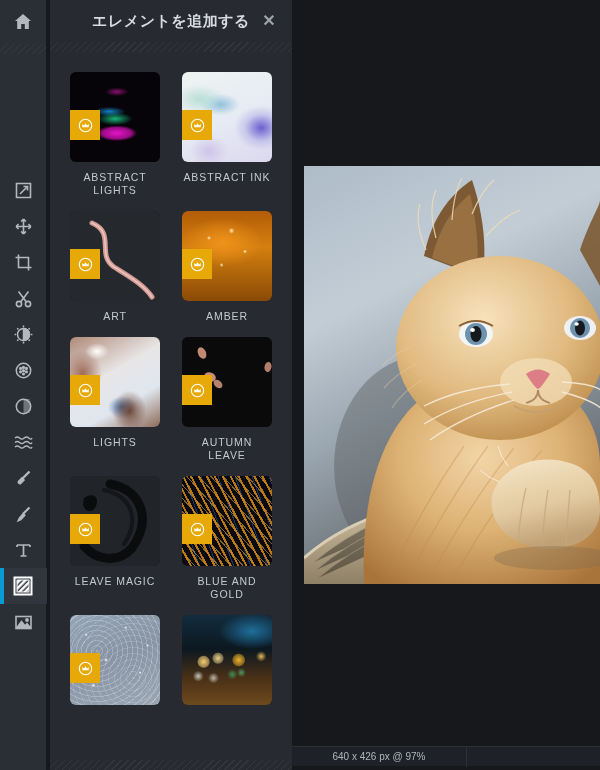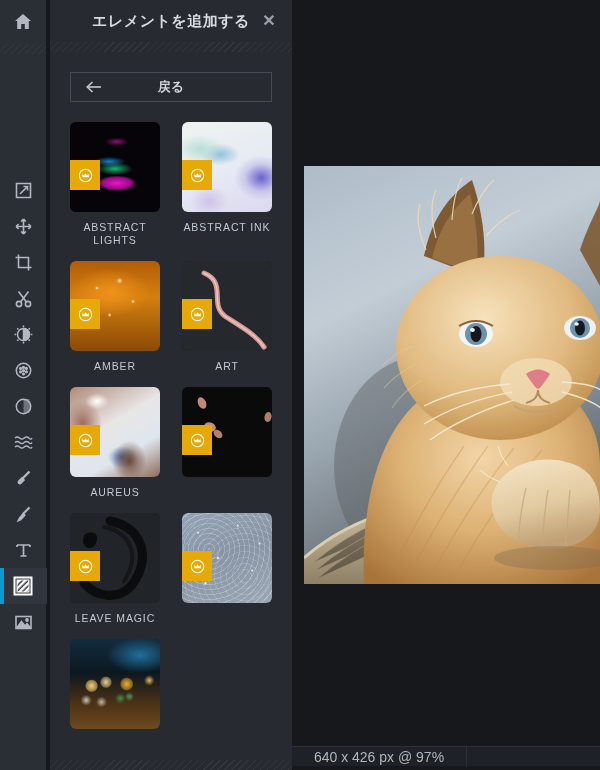--- a/index.html
+++ b/index.html
@@ -153,21 +153,21 @@
   #statusbar {
     position: absolute; left: 0; bottom: 4px;
     width: 308px; height: 20px;
     background: #1e2127;
     border-top: 1px solid #2c3037;
     display: flex; align-items: center;
   }
   #status-dim {
     width: 175px; height: 20px;
     display: flex; align-items: center; justify-content: center;
-    font-size: 14px; color: #b0b6bd;
+    font-size: 10px; color: #b0b6bd;
     border-right: 1px solid #2c3037;
   }
   #status-rest { flex: 1 1 auto; height: 20px; }
 </style>
 </head>
 <body>
 
 <div id="app">
 
   <div id="toolrail">
@@ -306,29 +306,20 @@
   </div>
 
   <div id="panel">
     <div id="panel-header">
       <span id="panel-title">エレメントを追加する</span>
       <span id="panel-close">✕</span>
     </div>
     <div class="hatch-panel"></div>
 
     <div id="panel-body">
-      <div id="back-button">
-        <span id="back-arrow">
-          <svg width="18" height="14" viewBox="0 0 18 14" fill="none" stroke="#c2c8cf" stroke-width="1.6">
-            <path d="M16 7 H2.5"></path>
-              <path d="M7.5 2 L2.2 7 L7.5 12"></path>
-          </svg>
-        </span>
-        <span id="back-label">戻る</span>
-      </div>
 
       <div id="grid">
 
         <div class="cell">
           <div class="thumb-wrap">
             <div class="thumb-img" style="background:
                    radial-gradient(ellipse 26px 10px at 52% 68%, #e614c8 0%, #9b0c86 55%, rgba(0,0,0,0) 78%),
                    radial-gradient(ellipse 22px 8px at 50% 52%, #17b57a 0%, rgba(5,60,40,0) 80%),
                    radial-gradient(ellipse 20px 6px at 44% 44%, #1481c4 0%, rgba(0,20,40,0) 80%),
                    radial-gradient(ellipse 14px 5px at 52% 22%, #8c1170 0%, rgba(0,0,0,0) 85%),
@@ -352,20 +343,38 @@
                    radial-gradient(ellipse 24px 20px at 30% 88%, #cfc4e8 0%, rgba(240,236,250,0) 80%),
                    linear-gradient(160deg,#eef3f1 0%, #e6eaf4 55%, #dcd8ee 100%);"></div>
             <div class="badge">
               <svg width="17" height="17" viewBox="0 0 17 17" fill="none" stroke="#fff" stroke-width="1.1">
                 <circle cx="8.5" cy="8.5" r="6.2"></circle>
                 <path d="M5.3 10.3 v-3.2 l1.6 1.3 1.6-2.1 1.6 2.1 1.6-1.3 v3.2 z" fill="#fff" stroke="none"></path>
               </svg>
             </div>
           </div>
           <div class="cell-label">ABSTRACT INK</div>
+        </div>
+
+        <div class="cell">
+          <div class="thumb-wrap">
+            <div class="thumb-img" style="background:#25282d;">
+              <svg width="90" height="90" viewBox="0 0 90 90" style="position:absolute;inset:0;">
+                <path d="M22 12 C46 22, 26 44, 44 56 C60 66, 74 74, 82 86" fill="none" stroke="#d09a95" stroke-width="5" stroke-linecap="round"></path>
+                <path d="M22 12 C46 22, 26 44, 44 56 C60 66, 74 74, 82 86" fill="none" stroke="#f0c4bd" stroke-width="1.6" stroke-linecap="round"></path>
+              </svg>
+            </div>
+            <div class="badge">
+              <svg width="17" height="17" viewBox="0 0 17 17" fill="none" stroke="#fff" stroke-width="1.1">
+                <circle cx="8.5" cy="8.5" r="6.2"></circle>
+                <path d="M5.3 10.3 v-3.2 l1.6 1.3 1.6-2.1 1.6 2.1 1.6-1.3 v3.2 z" fill="#fff" stroke="none"></path>
+              </svg>
+            </div>
+          </div>
+          <div class="cell-label">ART</div>
         </div>
 
         <div class="cell">
           <div class="thumb-wrap">
             <div class="thumb-img" style="background:
                    radial-gradient(circle 2px at 30% 30%, #fff3d0 0%, rgba(255,220,150,0) 100%),
                    radial-gradient(circle 3px at 55% 22%, #ffe9b8 0%, rgba(255,220,150,0) 100%),
                    radial-gradient(circle 2px at 70% 45%, #fff0cc 0%, rgba(255,220,150,0) 100%),
                    radial-gradient(circle 2px at 44% 60%, #ffeec6 0%, rgba(255,220,150,0) 100%),
                    radial-gradient(circle 3px at 22% 72%, #ffe3a8 0%, rgba(255,220,150,0) 100%),
@@ -376,71 +385,54 @@
                 <circle cx="8.5" cy="8.5" r="6.2"></circle>
                 <path d="M5.3 10.3 v-3.2 l1.6 1.3 1.6-2.1 1.6 2.1 1.6-1.3 v3.2 z" fill="#fff" stroke="none"></path>
               </svg>
             </div>
           </div>
           <div class="cell-label">AMBER</div>
         </div>
 
         <div class="cell">
           <div class="thumb-wrap">
-            <div class="thumb-img" style="background:#25282d;">
-              <svg width="90" height="90" viewBox="0 0 90 90" style="position:absolute;inset:0;">
-                <path d="M22 12 C46 22, 26 44, 44 56 C60 66, 74 74, 82 86" fill="none" stroke="#d09a95" stroke-width="5" stroke-linecap="round"></path>
-                <path d="M22 12 C46 22, 26 44, 44 56 C60 66, 74 74, 82 86" fill="none" stroke="#f0c4bd" stroke-width="1.6" stroke-linecap="round"></path>
-              </svg>
-            </div>
-            <div class="badge">
-              <svg width="17" height="17" viewBox="0 0 17 17" fill="none" stroke="#fff" stroke-width="1.1">
-                <circle cx="8.5" cy="8.5" r="6.2"></circle>
-                <path d="M5.3 10.3 v-3.2 l1.6 1.3 1.6-2.1 1.6 2.1 1.6-1.3 v3.2 z" fill="#fff" stroke="none"></path>
-              </svg>
-            </div>
-          </div>
-          <div class="cell-label">ART</div>
-        </div>
-
-        <div class="cell">
-          <div class="thumb-wrap">
             <div class="thumb-img" style="background:
                    radial-gradient(ellipse 16px 11px at 30% 16%, #ffffff 0%, rgba(255,255,255,0) 75%),
                    radial-gradient(ellipse 26px 30px at 14% 40%, #9e6b59 0%, rgba(160,110,90,0) 75%),
                    radial-gradient(ellipse 22px 26px at 66% 82%, #6f4738 0%, rgba(110,70,55,0) 78%),
                    radial-gradient(ellipse 18px 14px at 58% 78%, #3f6fa8 0%, rgba(60,110,170,0) 80%),
                    linear-gradient(150deg,#b08a78 0%, #e8e6e6 42%, #dfe6ef 70%, #8e6a58 100%);"></div>
             <div class="badge">
               <svg width="17" height="17" viewBox="0 0 17 17" fill="none" stroke="#fff" stroke-width="1.1">
                 <circle cx="8.5" cy="8.5" r="6.2"></circle>
                 <path d="M5.3 10.3 v-3.2 l1.6 1.3 1.6-2.1 1.6 2.1 1.6-1.3 v3.2 z" fill="#fff" stroke="none"></path>
               </svg>
             </div>
           </div>
-          <div class="cell-label">AUREUS</div>
+          <div class="cell-label">LIGHTS</div>
         </div>
 
         <div class="cell">
           <div class="thumb-wrap">
             <div class="thumb-img" style="background:#0a0a0b;">
               <svg width="90" height="90" viewBox="0 0 90 90" style="position:absolute;inset:0;">
                 <ellipse cx="20" cy="16" rx="4" ry="6" fill="#c28a72" transform="rotate(-25 20 16)"></ellipse>
                 <ellipse cx="28" cy="40" rx="6" ry="4.5" fill="#c78d78" transform="rotate(20 28 40)"></ellipse>
                 <ellipse cx="36" cy="47" rx="5" ry="3.5" fill="#b5806c" transform="rotate(40 36 47)"></ellipse>
                 <ellipse cx="86" cy="30" rx="3.5" ry="5" fill="#b07e6a" transform="rotate(10 86 30)"></ellipse>
               </svg>
             </div>
             <div class="badge">
               <svg width="17" height="17" viewBox="0 0 17 17" fill="none" stroke="#fff" stroke-width="1.1">
                 <circle cx="8.5" cy="8.5" r="6.2"></circle>
                 <path d="M5.3 10.3 v-3.2 l1.6 1.3 1.6-2.1 1.6 2.1 1.6-1.3 v3.2 z" fill="#fff" stroke="none"></path>
               </svg>
             </div>
           </div>
+          <div class="cell-label">AUTUMN LEAVE</div>
         </div>
 
         <div class="cell">
           <div class="thumb-wrap">
             <div class="thumb-img" style="background:#212428;">
               <svg width="90" height="90" viewBox="0 0 90 90" style="position:absolute;inset:0;">
                 <path d="M40 8 C72 14, 82 44, 62 72 C48 88, 26 84, 14 70" fill="none" stroke="#0b0c0e" stroke-width="9" stroke-linecap="round"></path>
                 <path d="M34 14 C62 20, 70 44, 54 68" fill="none" stroke="#141619" stroke-width="4" stroke-linecap="round"></path>
                 <path d="M14 22 C22 16, 30 20, 26 30 C23 38, 14 36, 13 28" fill="#0a0b0d" stroke="none"></path>
               </svg>
@@ -448,20 +440,36 @@
             <div class="badge">
               <svg width="17" height="17" viewBox="0 0 17 17" fill="none" stroke="#fff" stroke-width="1.1">
                 <circle cx="8.5" cy="8.5" r="6.2"></circle>
                 <path d="M5.3 10.3 v-3.2 l1.6 1.3 1.6-2.1 1.6 2.1 1.6-1.3 v3.2 z" fill="#fff" stroke="none"></path>
               </svg>
             </div>
           </div>
           <div class="cell-label">LEAVE MAGIC</div>
         </div>
 
+        <div class="cell">
+          <div class="thumb-wrap">
+            <div class="thumb-img" style="background:
+                   repeating-linear-gradient(62deg, rgba(214,138,22,0.85) 0px, rgba(214,138,22,0.85) 2px, rgba(0,0,0,0) 2px, rgba(0,0,0,0) 7px),
+                   repeating-linear-gradient(48deg, rgba(255,190,80,0.5) 0px, rgba(255,190,80,0.5) 1px, rgba(0,0,0,0) 1px, rgba(0,0,0,0) 9px),
+                   repeating-linear-gradient(70deg, rgba(30,90,190,0.55) 0px, rgba(30,90,190,0.55) 1px, rgba(0,0,0,0) 1px, rgba(0,0,0,0) 16px),
+                   #0a0a0c;"></div>
+            <div class="badge">
+              <svg width="17" height="17" viewBox="0 0 17 17" fill="none" stroke="#fff" stroke-width="1.1">
+                <circle cx="8.5" cy="8.5" r="6.2"></circle>
+                <path d="M5.3 10.3 v-3.2 l1.6 1.3 1.6-2.1 1.6 2.1 1.6-1.3 v3.2 z" fill="#fff" stroke="none"></path>
+              </svg>
+            </div>
+          </div>
+          <div class="cell-label">BLUE AND GOLD</div>
+        </div>
 
         <div class="cell">
           <div class="thumb-wrap">
             <div class="thumb-img" style="background:
                    radial-gradient(circle 1.5px at 18% 22%, #ffffff 0%, rgba(255,255,255,0) 100%),
                    radial-gradient(circle 1.5px at 62% 14%, #fdfdff 0%, rgba(255,255,255,0) 100%),
                    radial-gradient(circle 2px at 40% 50%, #ffffff 0%, rgba(255,255,255,0) 100%),
                    radial-gradient(circle 1.5px at 78% 64%, #ffffff 0%, rgba(255,255,255,0) 100%),
                    radial-gradient(circle 2px at 26% 78%, #ffffff 0%, rgba(255,255,255,0) 100%),
                    radial-gradient(circle 1.5px at 86% 34%, #e8f0ff 0%, rgba(255,255,255,0) 100%),

